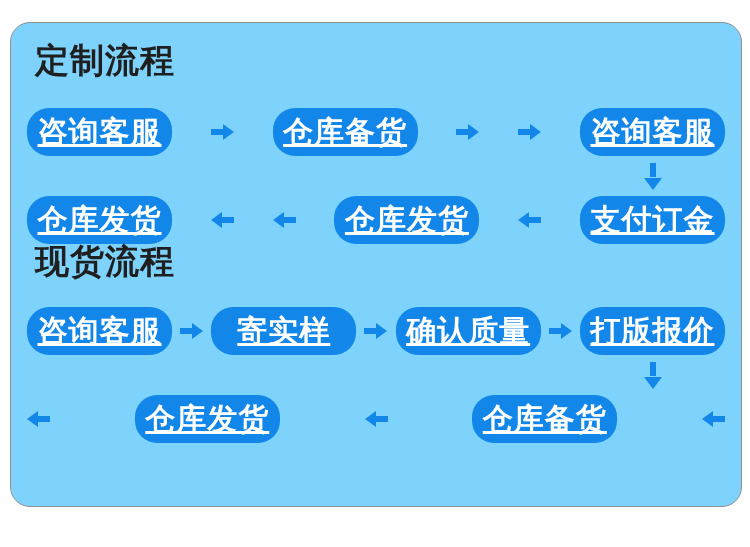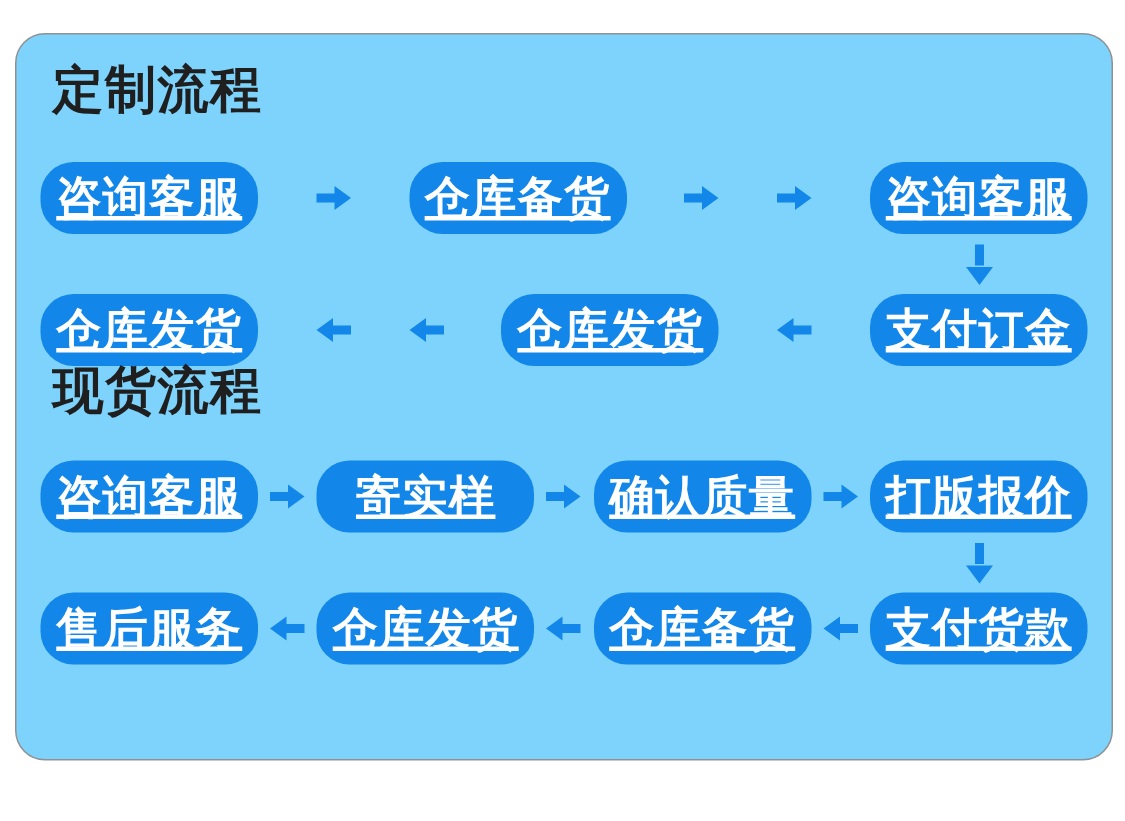--- a/index.html
+++ b/index.html
@@ -192,31 +192,29 @@
   <div class="v-row">
     <div class="v-slot">
       <div class="v-arrow">
           <div class="tail"></div>
           <div class="head"></div>
         </div>
     </div>
   </div>
 
   <div class="flow-row">
-    <div class="flow-step">售后服务</div>
     <div class="h-arrow left">
         <div class="tail"></div>
         <div class="head"></div>
       </div>
     <div class="flow-step">仓库发货</div>
     <div class="h-arrow left">
         <div class="tail"></div>
         <div class="head"></div>
       </div>
     <div class="flow-step">仓库备货</div>
     <div class="h-arrow left">
         <div class="tail"></div>
         <div class="head"></div>
       </div>
-    <div class="flow-step">支付货款</div>
   </div>
 
 </div>
 
 </body></html>

